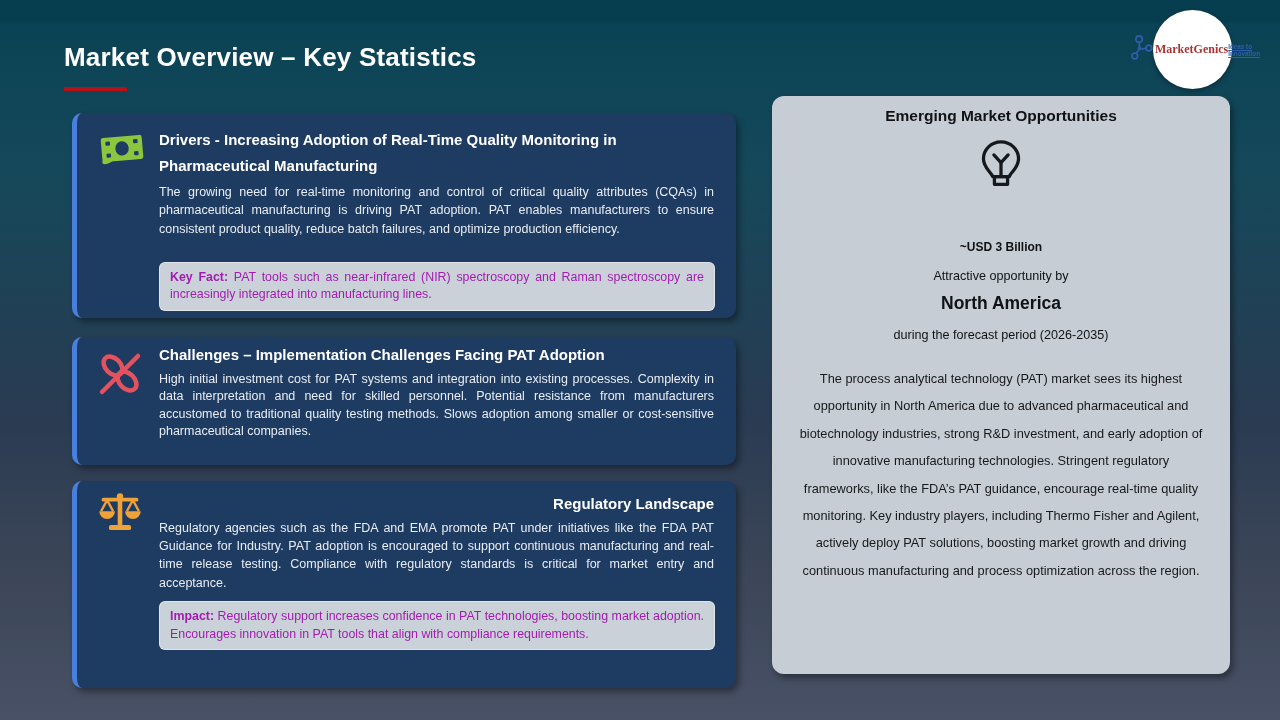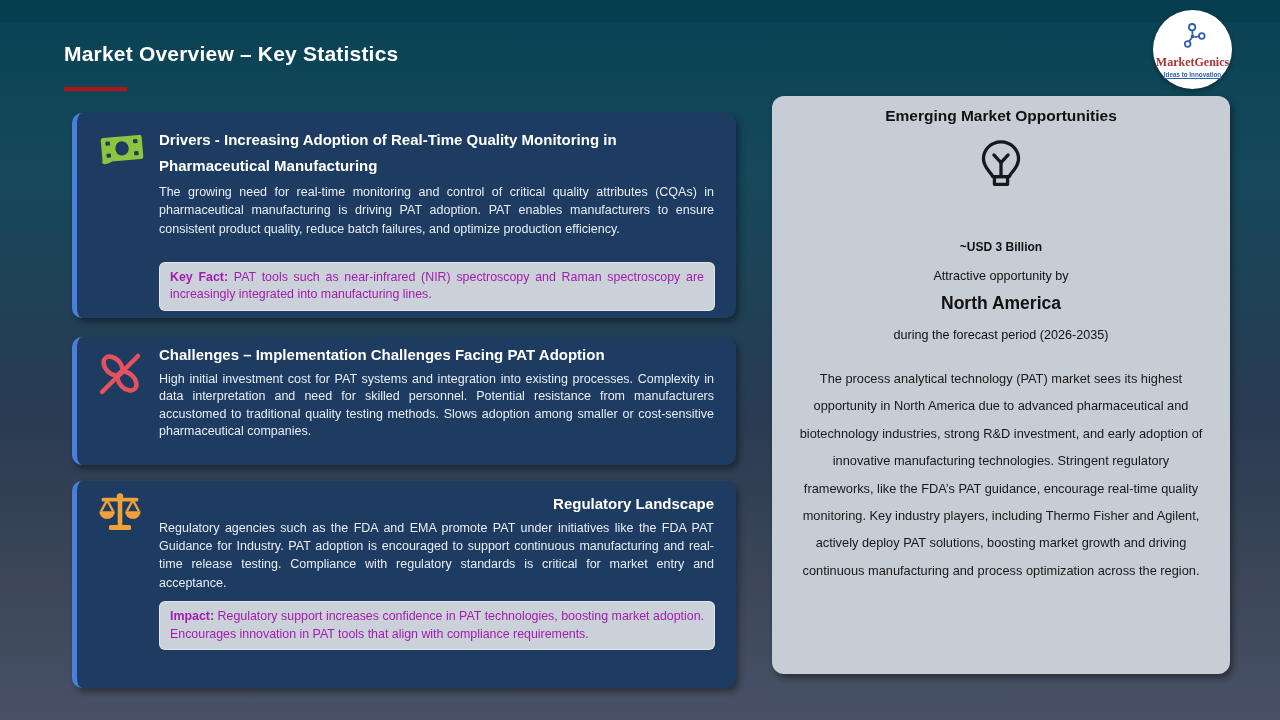--- a/index.html
+++ b/index.html
@@ -11,32 +11,32 @@
   }
   *{box-sizing:border-box; margin:0; padding:0;}
   html,body{width:1280px; height:720px; overflow:hidden;}
   body{font-family:"Liberation Sans","DejaVu Sans",sans-serif;}
   .slide{
     position:relative; width:1280px; height:720px; overflow:hidden;
     background:linear-gradient(180deg,var(--bg-top) 0%,var(--bg-top) 3%,#0a4355 3.3%,
                var(--bg-mid) 24%,var(--bg-low) 58%,#3c4658 80%,var(--bg-bottom) 100%);
   }
   .page-title{
-    position:absolute; left:64px; top:42px; font-size:21px; font-weight:bold;
+    position:absolute; left:64px; top:42px; font-size:26px; font-weight:bold;
     color:#ffffff; letter-spacing:.2px;
   }
   .title-underline{
     position:absolute; left:64px; top:87px; width:63px; height:4px;
     background:var(--accent-red);
   }
   
   .logo{
     position:absolute; left:1153px; top:10px; width:79px; height:79px;
     background:#ffffff; border-radius:50%;
-    display:flex; flex-direction:column; align-items:center; justify-content:center;
+    display:flex; flex-direction:row; align-items:center; justify-content:center;
     box-shadow:0 2px 5px rgba(0,0,0,.35);
   }
   .logo-name{font-family:"Liberation Serif","DejaVu Serif",serif; font-weight:bold;
     font-size:12px; color:var(--logo-red); line-height:1.1; margin-top:1px;}
   .logo-tagline{font-size:6.3px; font-weight:bold; color:var(--logo-blue);
     text-decoration:underline; margin-top:1px;}
   
   .card{
     position:absolute; left:72px; width:664px;
     background:var(--card-bg); border-left:5px solid var(--card-border);

